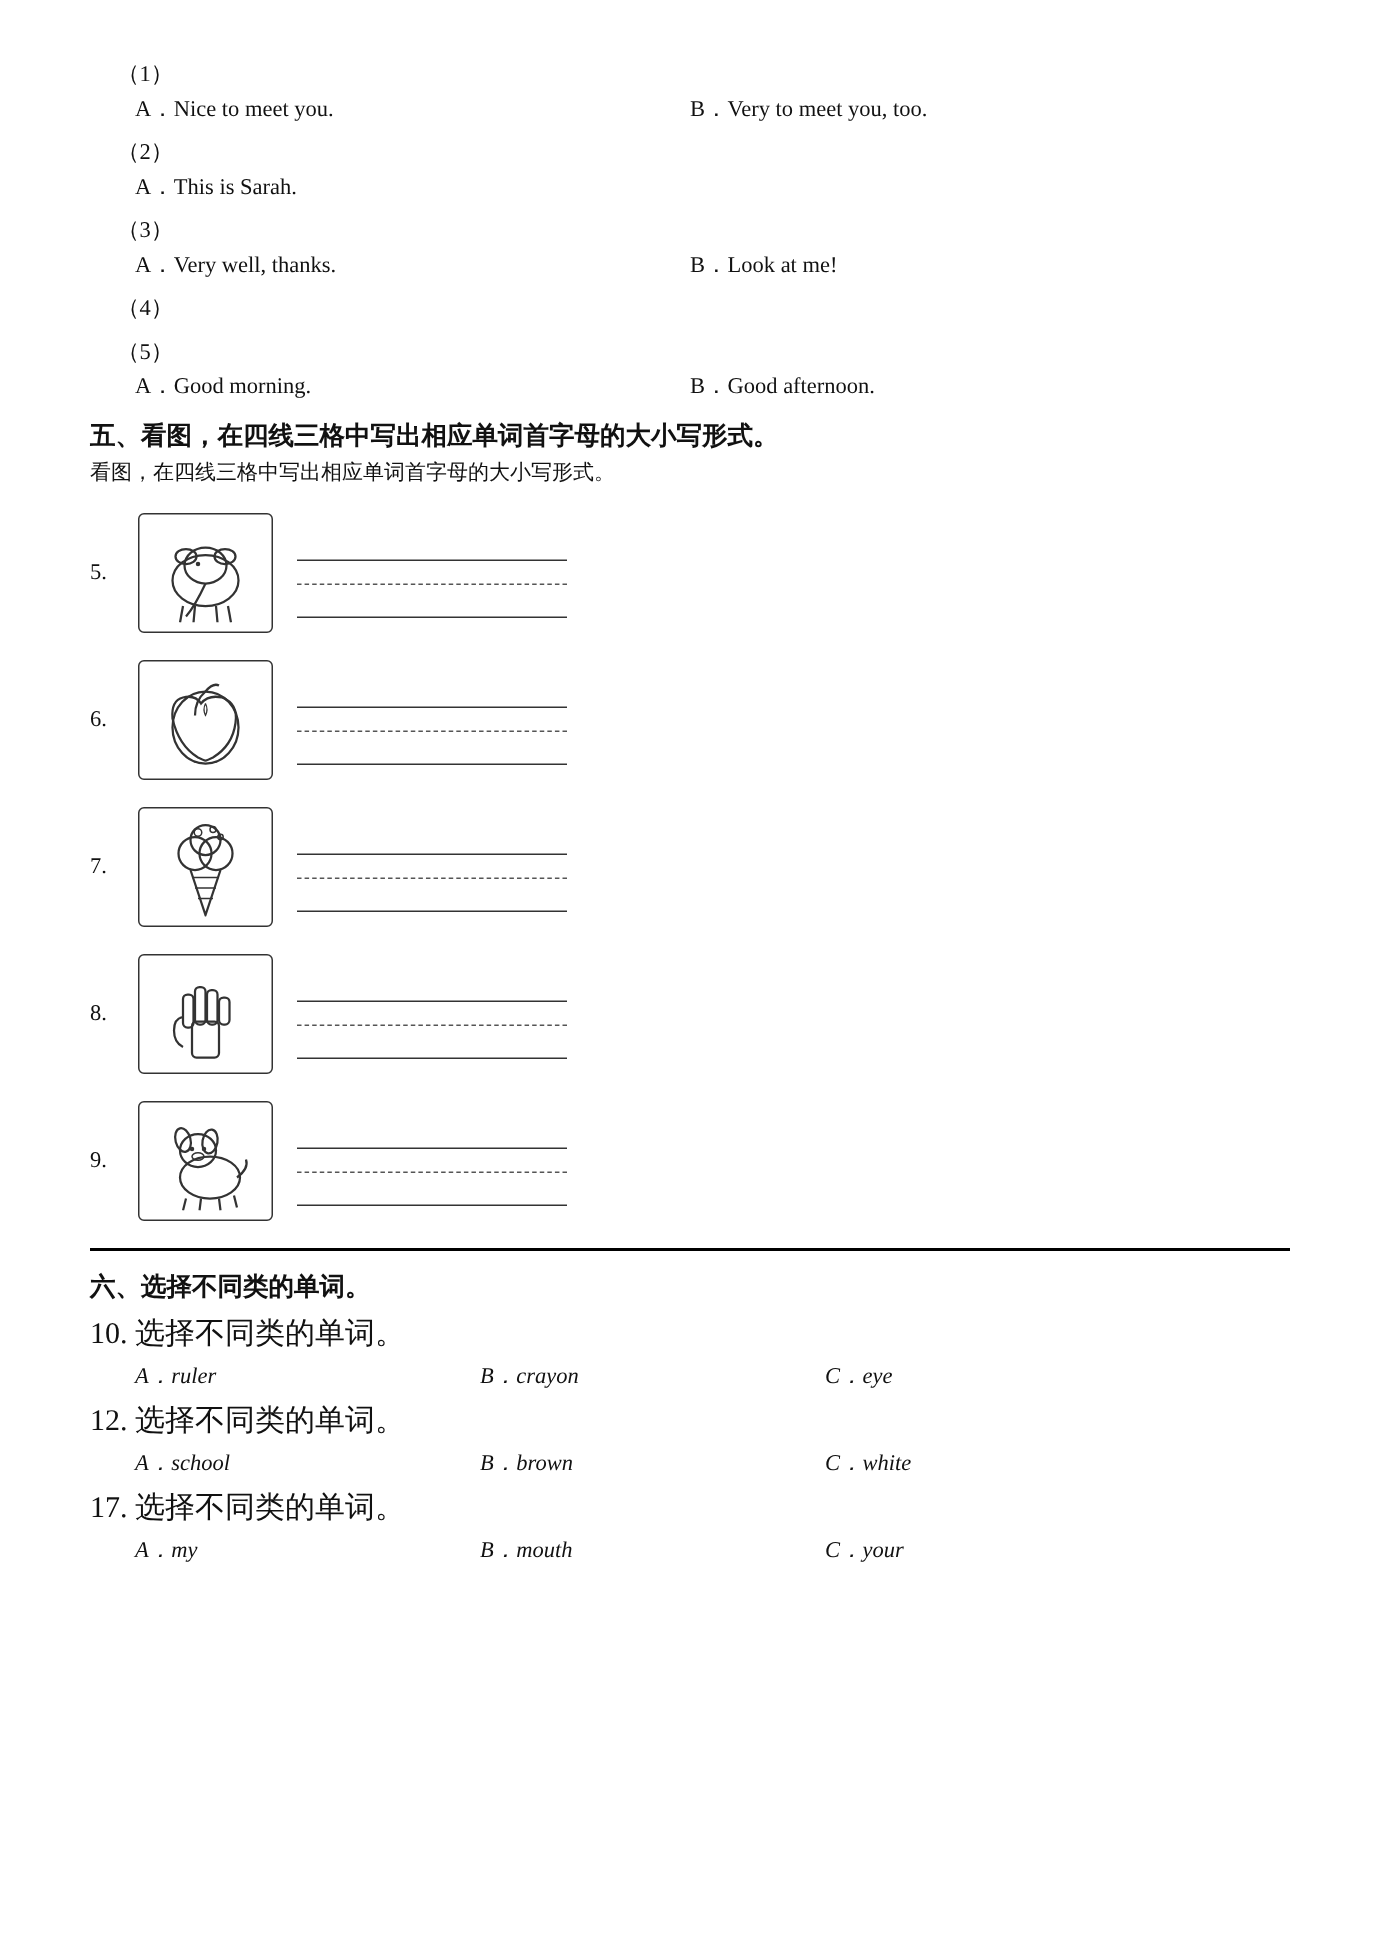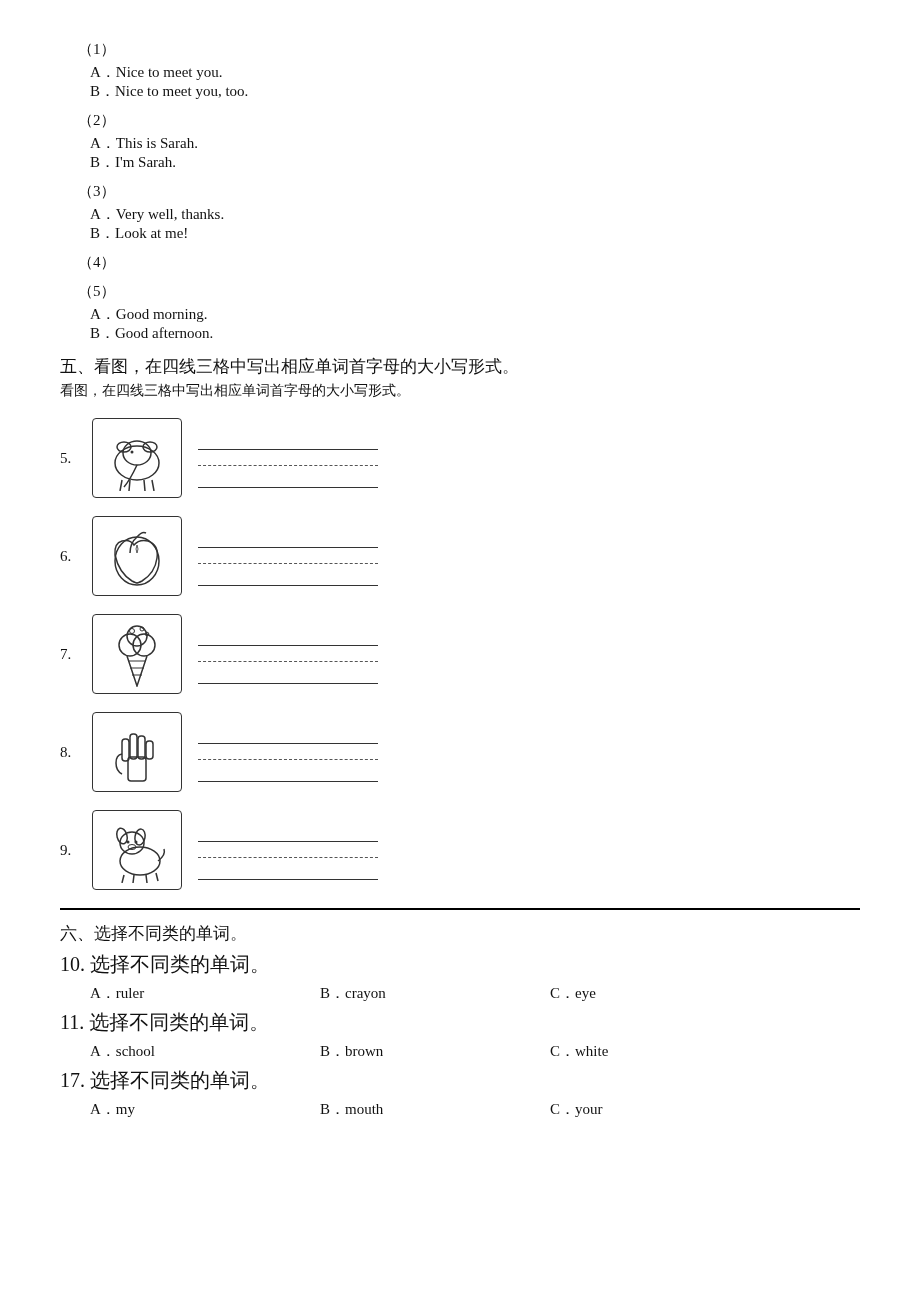--- a/index.html
+++ b/index.html
@@ -6,37 +6,36 @@
     body {
       background: #fff;
       font-family: "SimSun", "宋体", serif;
       font-size: 15px;
       color: #111;
       padding: 30px 60px;
       width: 920px;
       min-height: 1302px;
     }
     .section-label {
-      font-weight: normal;
+      font-weight: bold;
       font-size: 17px;
       margin: 12px 0 4px 0;
     }
     .section-desc {
       font-size: 14px;
     }
     .question-number {
       font-size: 15px;
       margin: 10px 0 4px 18px;
       color: #111;
     }
     .options-row {
       display: flex;
       margin: 3px 0 3px 30px;
       gap: 0;
-      flex-direction: column;
     }
     .option {
       width: 370px;
       font-size: 15px;
     }
     
     .write-item {
       display: flex;
       align-items: center;
       margin: 18px 0;
@@ -79,44 +78,44 @@
       height: 16px;
     }
     
     .vocab-item {
       margin: 6px 0;
       font-size: 20px;
     }
     .vocab-options {
       display: flex;
       margin: 3px 0 3px 30px;
+      font-style: italic;
     }
     .vocab-option {
       width: 230px;
       font-size: 15px;
     }
     .divider {
       border: none;
       border-top: 2px solid #000;
       margin: 8px 0 6px 0;
     }
   </style>
 </head>
 <body>
 
 <div id="listening-questions">
     <div class="question-number">（1）</div>
     <div class="options-row">
       <div class="option">A．Nice to meet you.</div>
-      <div class="option">B．Nice to meet you, too.</div>
+      <div class="option">B．Very to meet you, too.</div>
     </div>
     <div class="question-number">（2）</div>
     <div class="options-row">
       <div class="option">A．This is Sarah.</div>
-      <div class="option">B．I'm Sarah.</div>
     </div>
     <div class="question-number">（3）</div>
     <div class="options-row">
       <div class="option">A．Very well, thanks.</div>
       <div class="option">B．Look at me!</div>
     </div>
     <div class="question-number">（4）</div>
     <div class="question-number">（5）</div>
     <div class="options-row">
       <div class="option">A．Good morning.</div>
@@ -236,21 +235,21 @@
 <hr class="divider">
 <div class="section-label">六、选择不同类的单词。</div>
 
 <div id="vocab-questions">
     <div class="vocab-item">10. 选择不同类的单词。</div>
     <div class="vocab-options">
       <div class="vocab-option">A．ruler</div>
       <div class="vocab-option">B．crayon</div>
       <div class="vocab-option">C．eye</div>
     </div>
-    <div class="vocab-item">11. 选择不同类的单词。</div>
+    <div class="vocab-item">12. 选择不同类的单词。</div>
     <div class="vocab-options">
       <div class="vocab-option">A．school</div>
       <div class="vocab-option">B．brown</div>
       <div class="vocab-option">C．white</div>
     </div>
     <div class="vocab-item">17. 选择不同类的单词。</div>
     <div class="vocab-options">
       <div class="vocab-option">A．my</div>
       <div class="vocab-option">B．mouth</div>
       <div class="vocab-option">C．your</div>

